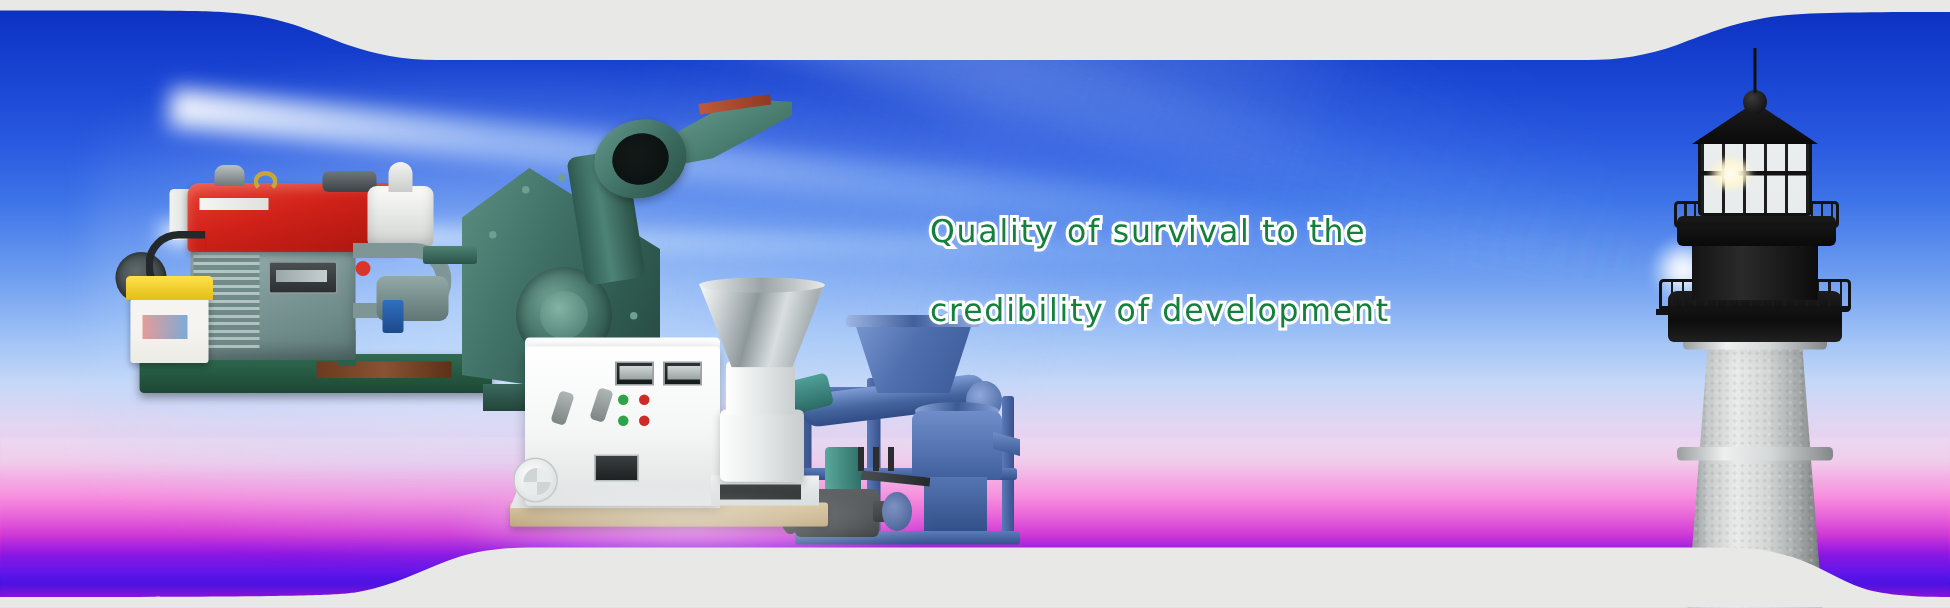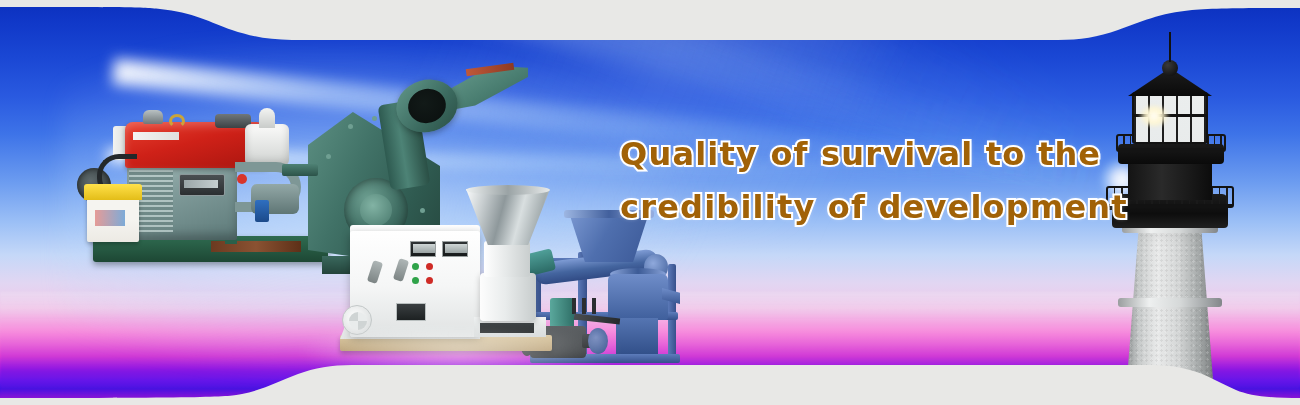--- a/index.html
+++ b/index.html
@@ -86,25 +86,25 @@
   
   .frame{ position:absolute; inset:0; pointer-events:none; }
   .frame svg{ display:block; width:1300px; height:405px; }
 
   
   .headline{
     position:absolute;
     left:620px; top:128px;
     width:470px;
     font-family:"DejaVu Sans", sans-serif;
-    font-weight:bold;
-    font-size:32px;
+    font-weight:normal;
+    font-size:21px;
     line-height:53px;
     letter-spacing:1.2px;
-    color:#a16207;
+    color:#15803d;
     -webkit-text-stroke:4px #ffffff;
     paint-order:stroke fill;
     text-shadow:
       0 0 2px rgba(255,255,255,.9),
       0 0 5px rgba(255,255,255,.55);
     white-space:nowrap;
   }
   .headline .ln{ display:block; }
 
   

